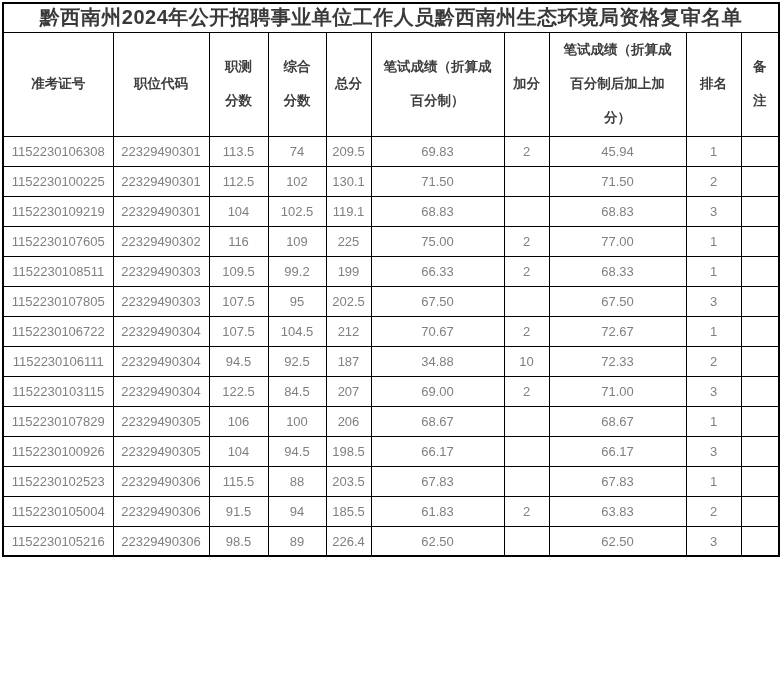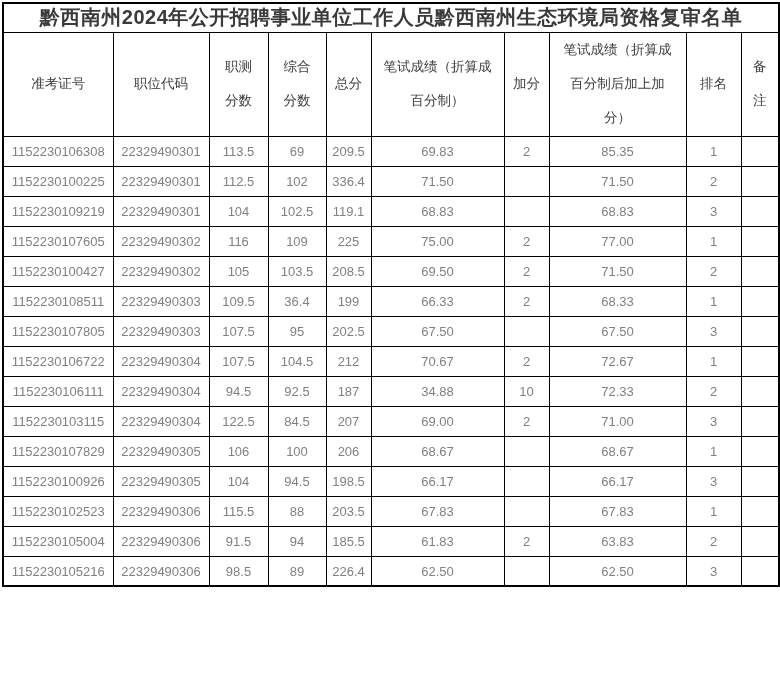--- a/index.html
+++ b/index.html
@@ -35,21 +35,21 @@
     font-size: 20px;
     font-weight: bold;
     color: #3a3a3a;
     letter-spacing: 0.5px;
     white-space: nowrap;
     margin-left: 42px;
   }
   tr.header-row th {
     height: 100px;
     font-size: 13.5px;
-    font-weight: normal;
+    font-weight: bold;
     color: #3d3d3d;
     line-height: 2.55;
     white-space: pre-line;
   }
   tbody td {
     height: 30px;
     font-size: 13px;
     color: #808080;
     white-space: nowrap;
   }
@@ -92,34 +92,34 @@
         <th>排名</th>
         <th>备
 注</th>
       </tr>
     </thead>
     <tbody>
         <tr>
           <td>1152230106308</td>
           <td>22329490301</td>
           <td>113.5</td>
-          <td>69</td>
+          <td>74</td>
           <td>209.5</td>
           <td>69.83</td>
           <td>2</td>
-          <td>85.35</td>
+          <td>45.94</td>
           <td>1</td>
           <td></td>
         </tr>
         <tr>
           <td>1152230100225</td>
           <td>22329490301</td>
           <td>112.5</td>
           <td>102</td>
-          <td>336.4</td>
+          <td>130.1</td>
           <td>71.50</td>
           <td></td>
           <td>71.50</td>
           <td>2</td>
           <td></td>
         </tr>
         <tr>
           <td>1152230109219</td>
           <td>22329490301</td>
           <td>104</td>
@@ -137,36 +137,24 @@
           <td>116</td>
           <td>109</td>
           <td>225</td>
           <td>75.00</td>
           <td>2</td>
           <td>77.00</td>
           <td>1</td>
           <td></td>
         </tr>
         <tr>
-          <td>1152230100427</td>
-          <td>22329490302</td>
-          <td>105</td>
-          <td>103.5</td>
-          <td>208.5</td>
-          <td>69.50</td>
-          <td>2</td>
-          <td>71.50</td>
-          <td>2</td>
-          <td></td>
-        </tr>
-        <tr>
           <td>1152230108511</td>
           <td>22329490303</td>
           <td>109.5</td>
-          <td>36.4</td>
+          <td>99.2</td>
           <td>199</td>
           <td>66.33</td>
           <td>2</td>
           <td>68.33</td>
           <td>1</td>
           <td></td>
         </tr>
         <tr>
           <td>1152230107805</td>
           <td>22329490303</td>

